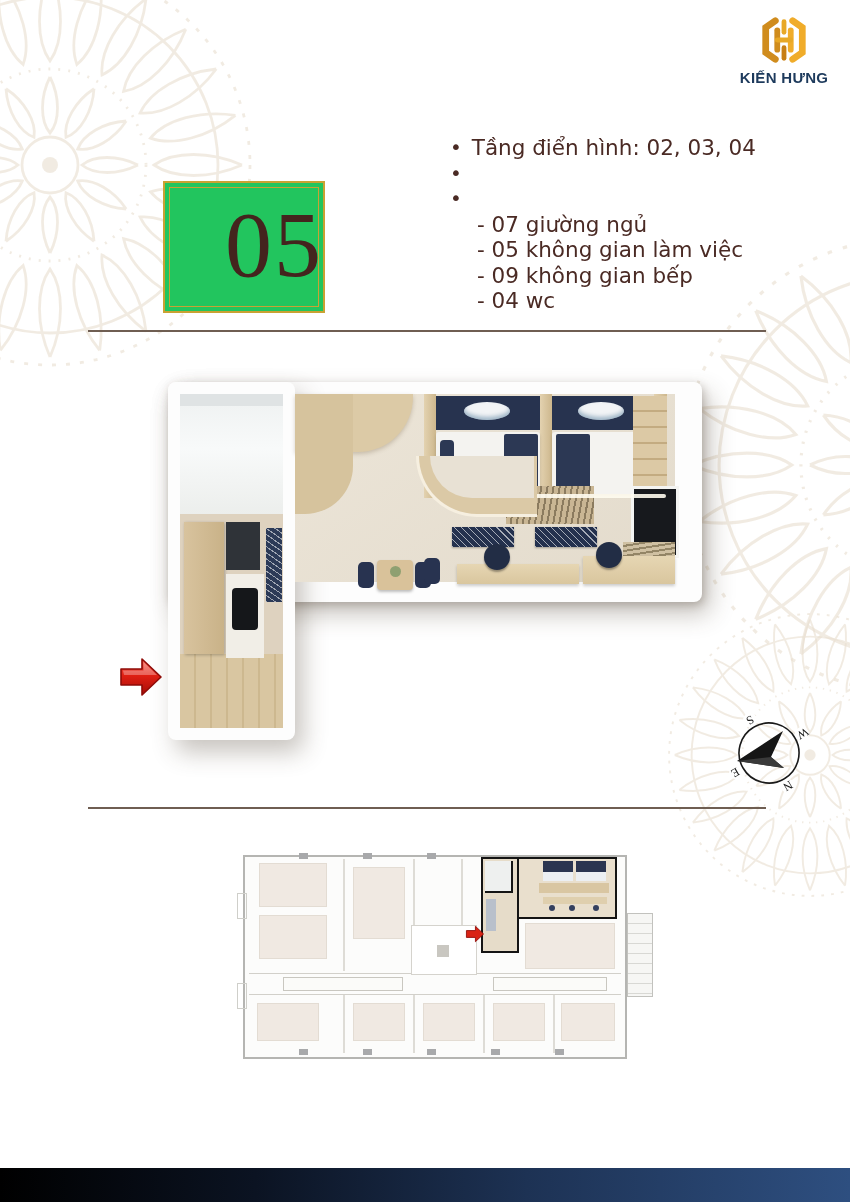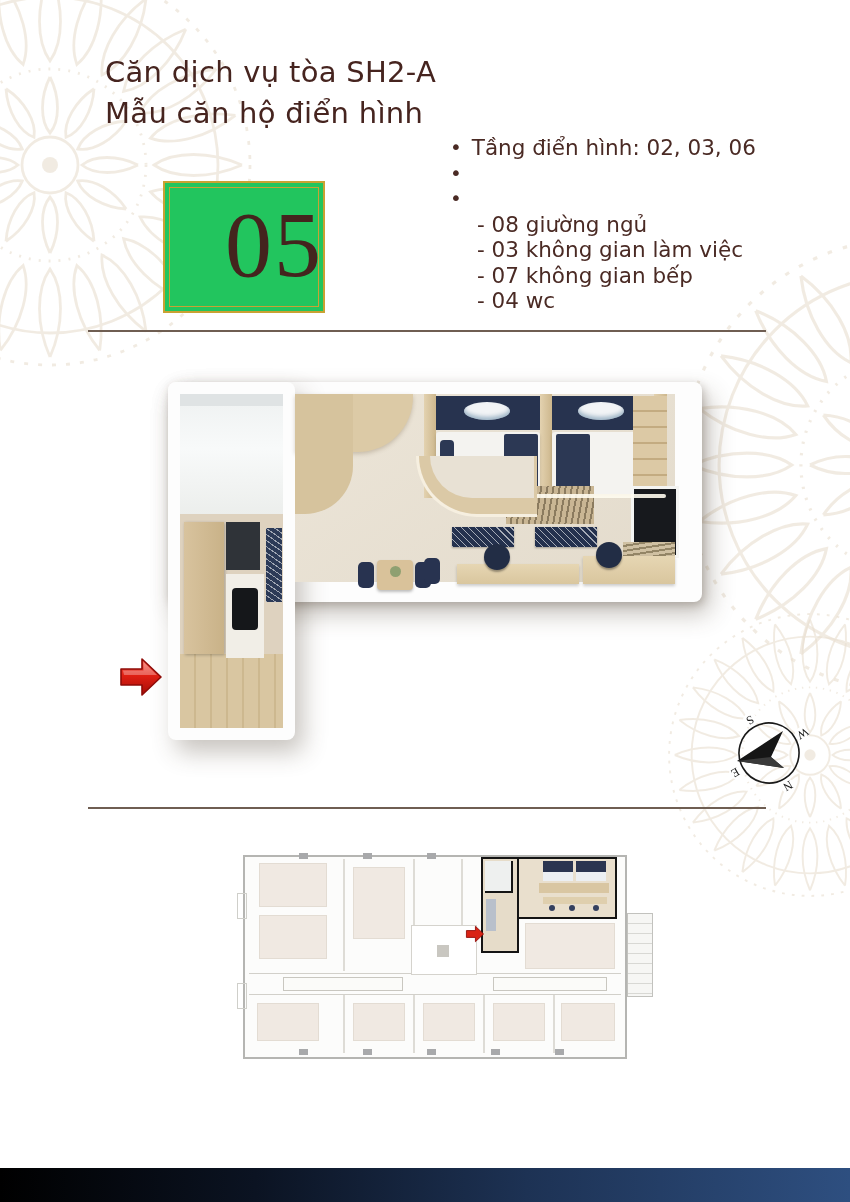--- a/index.html
+++ b/index.html
@@ -204,44 +204,54 @@
   <svg class="mandala" style="left:-170px;top:-55px" width="440" height="440">
       <use href="#mandala-sym"></use>
     </svg>
   <svg class="mandala" style="left:660px;top:215px" width="500" height="500">
       <use href="#mandala-sym"></use>
     </svg>
   <svg class="mandala" style="left:655px;top:600px" width="310" height="310">
       <use href="#mandala-sym"></use>
     </svg>
 
-  <div class="title">
-    <div>Căn dịch vụ tòa SH2-A</div>
-    <div>Mẫu căn hộ điển hình</div>
-  </div>
-
+
+  <div class="logo">
+    <svg width="58" height="52" viewBox="0 0 60 54">
+      <g fill="none" stroke-linecap="round">
+        <path d="M21,7 L11,14 L11,40 L21,47" stroke="#d08c1d" stroke-width="7"></path>
+        <path d="M39,7 L49,14 L49,40 L39,47" stroke="#f0ac2a" stroke-width="7"></path>
+        <path d="M23,17 L23,37" stroke="#d08c1d" stroke-width="6"></path>
+        <path d="M37,17 L37,37" stroke="#f0ac2a" stroke-width="6"></path>
+        <path d="M23,27 L37,27" stroke="#e8a826" stroke-width="5"></path>
+        <path d="M30,8 L30,19" stroke="#e8a826" stroke-width="5"></path>
+        <path d="M30,35 L30,46" stroke="#c87f15" stroke-width="5"></path>
+      </g>
+    </svg>
+    <div class="brand">KIẾN HƯNG</div>
+  </div>
 
   <div class="badge">
     <div class="num">05</div>
   </div>
 
   <div class="specs">
     <div class="spec-row">
       <span class="dot">•</span>
-      <span>Tầng điển hình: 02, 03, 06</span>
+      <span>Tầng điển hình: 02, 03, 04</span>
     </div>
     <div class="spec-row">
       <span class="dot">•</span>
     </div>
     <div class="spec-row">
       <span class="dot">•</span>
     </div>
-    <div class="sub">- 08 giường ngủ</div>
-    <div class="sub">- 03 không gian làm việc</div>
-    <div class="sub">- 07 không gian bếp</div>
+    <div class="sub">- 07 giường ngủ</div>
+    <div class="sub">- 05 không gian làm việc</div>
+    <div class="sub">- 09 không gian bếp</div>
     <div class="sub">- 04 wc</div>
   </div>
 
   <div class="rule rule1"></div>
 
   <div class="plan">
     <div class="wall-h"></div>
     <div class="wall-v"></div>
     <div class="floor-main"></div>
     <div class="bathroom"></div>

